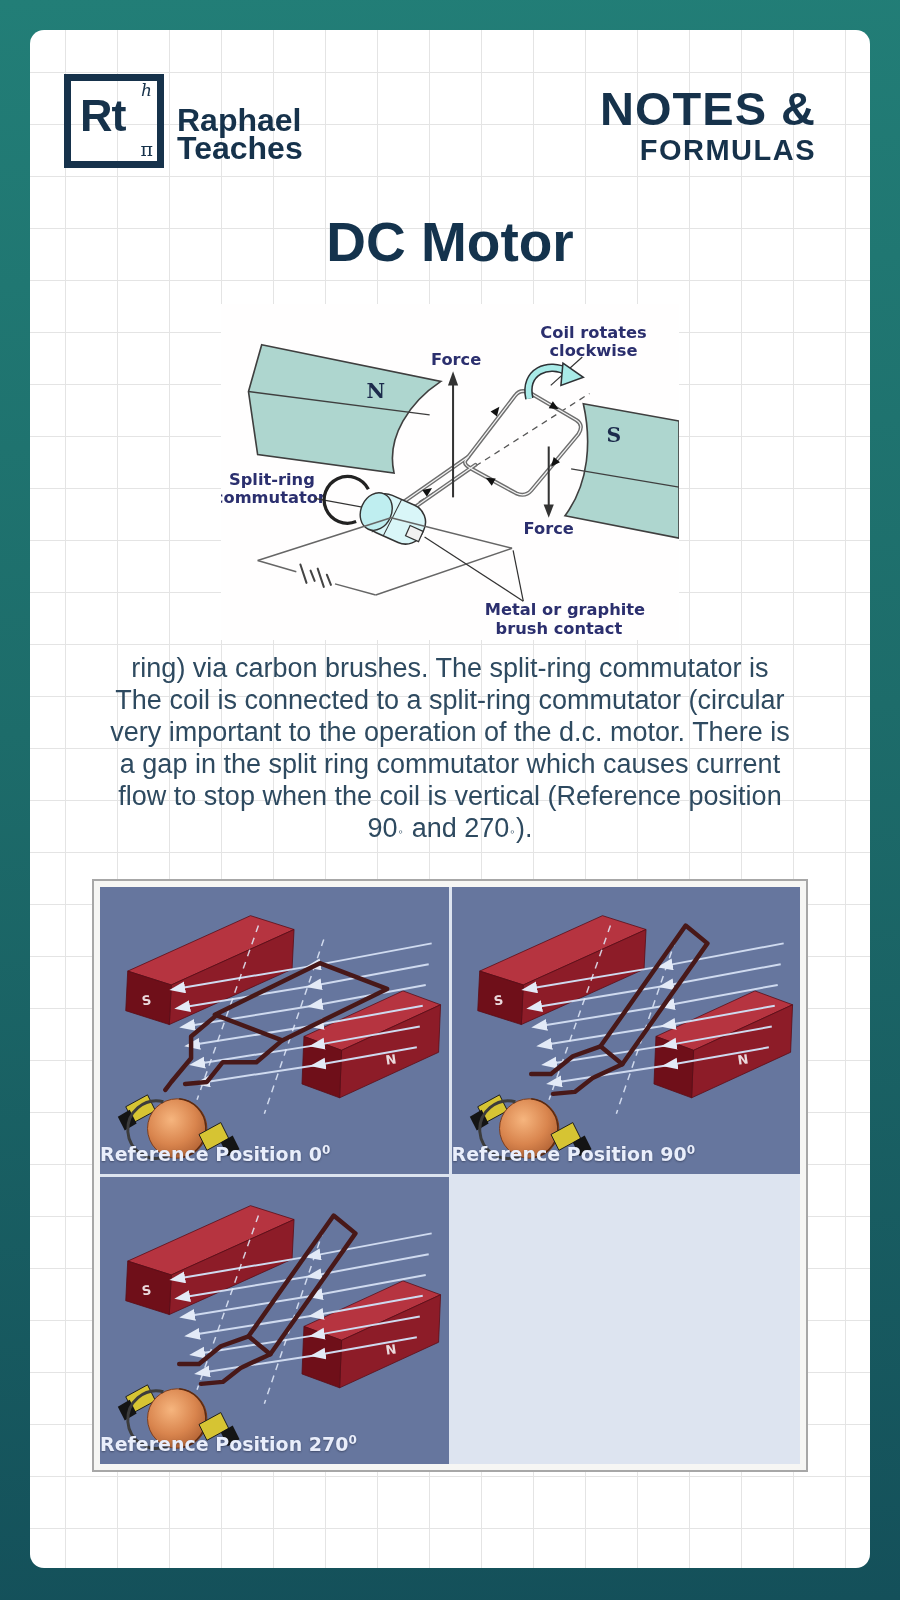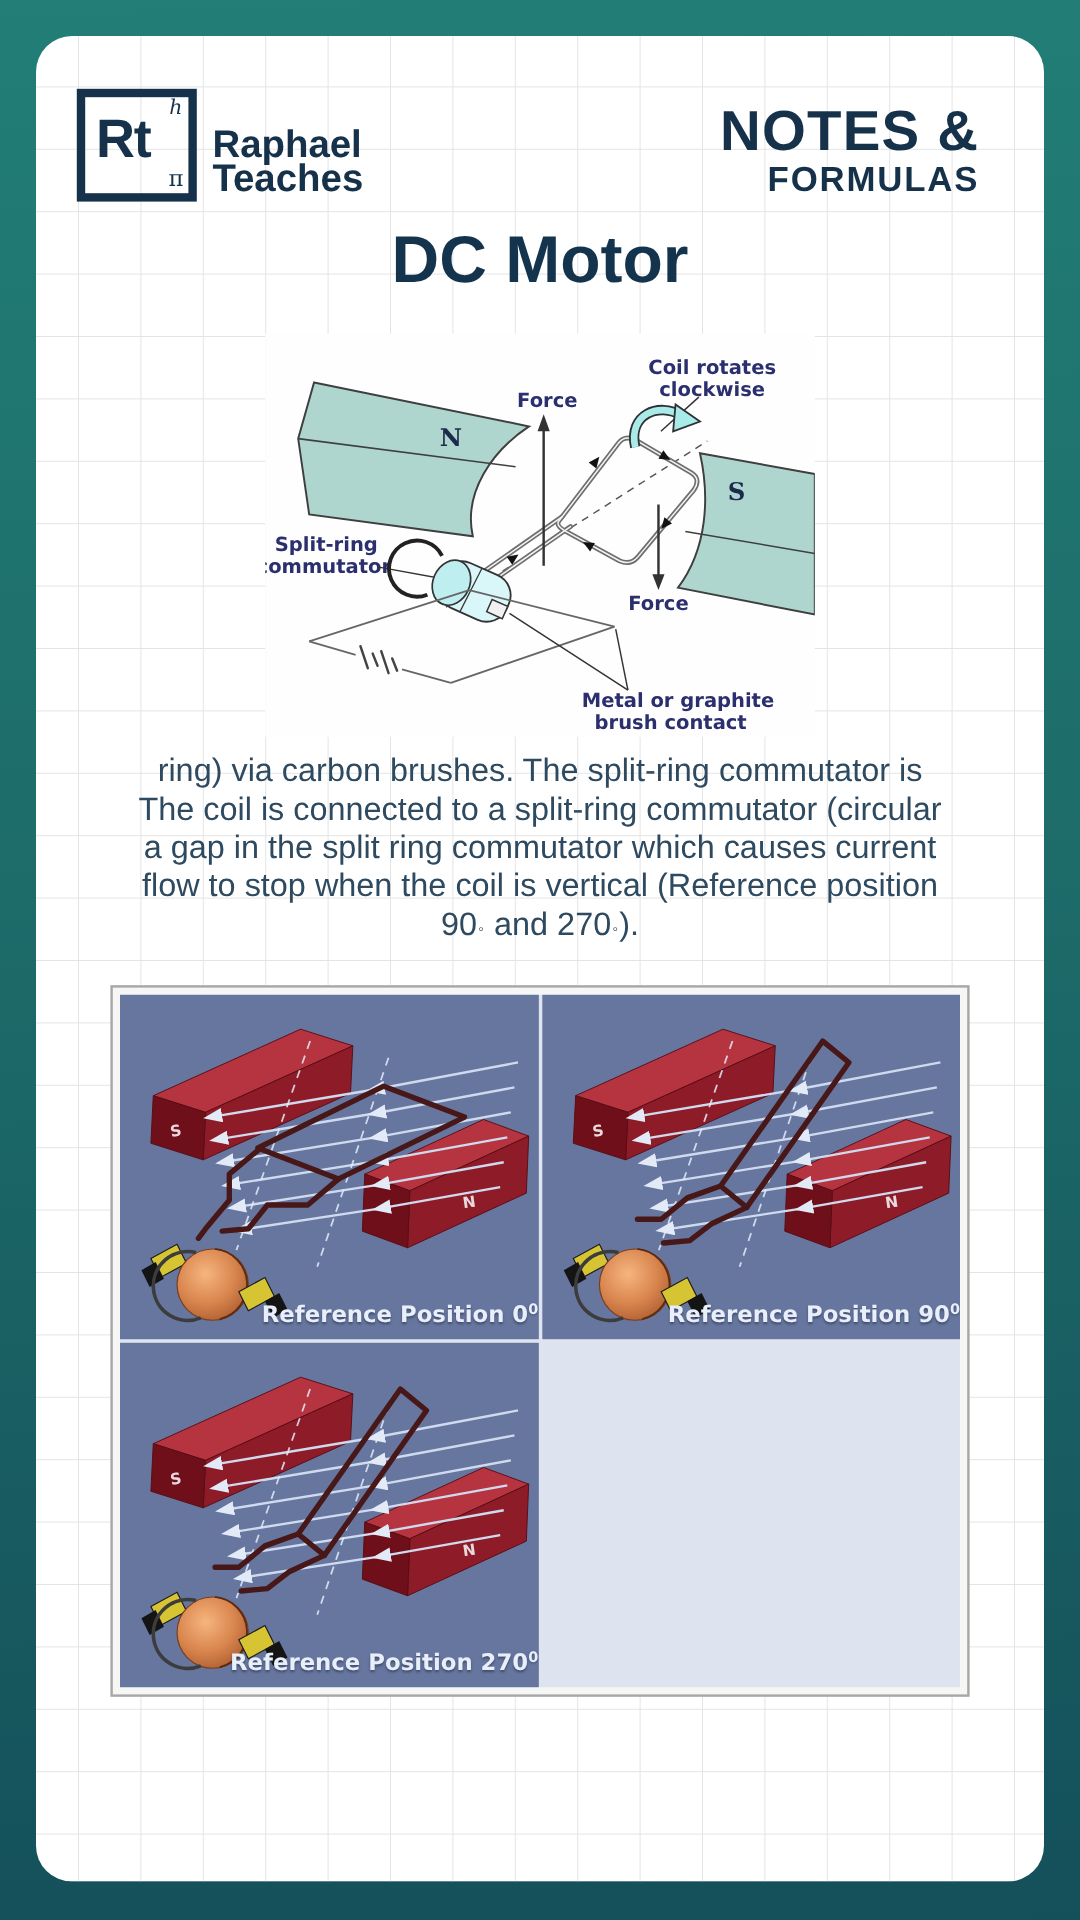--- a/index.html
+++ b/index.html
@@ -3,54 +3,54 @@
 <meta charset="utf-8">
 <style>
   html,body{margin:0;padding:0;}
   body{
     width:900px;height:1600px;position:relative;overflow:hidden;
     background:linear-gradient(178deg,#227e77 0%,#1d6c6a 45%,#14505a 100%);
     font-family:"Liberation Sans",sans-serif;
   }
   .card{
     position:absolute;left:30px;right:30px;top:30px;bottom:32px;
-    border-radius:30px;overflow:hidden;background-color:#ffffff;
+    border-radius:14px;overflow:hidden;background-color:#ffffff;
     background-image:
       linear-gradient(#e4e4e4 1px, transparent 1px),
       linear-gradient(90deg,#e4e4e4 1px, transparent 1px);
     background-size:52px 52px;background-position:-17px -10px;
   }
   
   .brand-row{display:flex;justify-content:space-between;align-items:flex-start;padding:44px 54px 0 34px;}
   .logo-lockup{display:flex;}
   .logo-box{width:86px;height:80px;border:7px solid #16324b;position:relative;flex:0 0 auto;}
   .logo-rt{position:absolute;left:9px;top:12px;font-size:45px;font-weight:700;color:#16324b;letter-spacing:-1px;line-height:1;}
   .logo-h{position:absolute;right:5px;top:1px;font-family:"DejaVu Serif",serif;font-style:italic;font-size:17px;color:#16324b;line-height:1;}
   .logo-pi{position:absolute;right:4px;bottom:2px;font-family:"DejaVu Serif",serif;font-size:19px;color:#16324b;line-height:1;}
   .brand-name{margin:32px 0 0 13px;font-weight:700;font-size:32px;line-height:28px;color:#16324b;}
   .notes{ text-align:right;color:#16324b;font-weight:700;margin-top:14px;}
   .notes-1{font-size:47px;line-height:42px;letter-spacing:1px;}
   .notes-2{font-size:29px;line-height:40px;letter-spacing:1.5px;}
   
-  .title{text-align:center;font-size:55px;line-height:56px;font-weight:700;color:#14334d;margin-top:18px;letter-spacing:0;}
+  .title{text-align:center;font-size:55px;line-height:56px;font-weight:700;color:#14334d;margin-top:44px;letter-spacing:0;}
   
   .diagram-wrap{width:458px;margin:34px auto 0;background:#fffefe;}
   .diagram-wrap svg{display:block;width:100%;height:auto;}
   .dlabel{font-family:"DejaVu Sans",sans-serif;font-weight:700;font-size:16px;fill:#2b2f6e;}
   .dserif{font-family:"DejaVu Serif",serif;font-weight:700;font-size:20px;fill:#1c2b4c;}
   
   .para{width:820px;margin:12px auto 0;text-align:center;color:#2e4a60;font-size:27px;line-height:32px;}
   .para-line{white-space:nowrap;}
   .deg{font-size:13px;vertical-align:1px;padding:0 1px;}
   
   .figure{width:700px;margin:31px auto 0;border:2px solid #a7a7a7;background:#f6f6f4;padding:6px;}
   .grid2{display:grid;grid-template-columns:1fr 1fr;gap:3px;background:#dde4f0;}
   .panel{position:relative;background:#66769e;height:287px;overflow:hidden;}
   .panel svg{display:block;width:100%;height:100%;}
-  .caption{position:absolute;left:0;right:0;bottom:9px;text-align:right;color:#e9eefb;
+  .caption{position:absolute;left:0;right:0;bottom:9px;text-align:left;color:#e9eefb;
     font-family:"DejaVu Sans",sans-serif;font-size:19px;font-weight:700;text-shadow:0 1px 2px rgba(20,25,45,.45);}
   .cap-sup{font-size:12px;vertical-align:7px;}
   .hidden-defs{position:absolute;width:0;height:0;overflow:hidden;}
 </style>
 </head>
 <body>
 
 <svg class="hidden-defs" aria-hidden="true">
   <defs>
     <radialGradient id="copperGrad" cx="40%" cy="35%" r="75%">
@@ -223,20 +223,21 @@
         <line x1="297" y1="292" x2="287" y2="242" stroke="#333" stroke-width="1.2"></line>
         <text class="dlabel" x="338" y="306" text-anchor="middle">Metal or graphite</text>
         <text class="dlabel" x="332" y="324" text-anchor="middle">brush contact</text>
       </g>
     </svg>
   </div>
 
   <div class="para">
     <div class="para-line">ring) via carbon brushes. The split-ring commutator is</div>
     <div class="para-line">The coil is connected to a split-ring commutator (circular</div>
+    <div class="para-line">very important to the operation of the d.c. motor. There is</div>
     <div class="para-line">a gap in the split ring commutator which causes current</div>
     <div class="para-line">flow to stop when the coil is vertical (Reference position</div>
     <div class="para-line">
       <span>90</span><span class="deg">◦</span><span> and 270</span><span class="deg">◦</span><span>).</span>
     </div>
   </div>
 
   <div class="figure">
     <div class="grid2">
 

